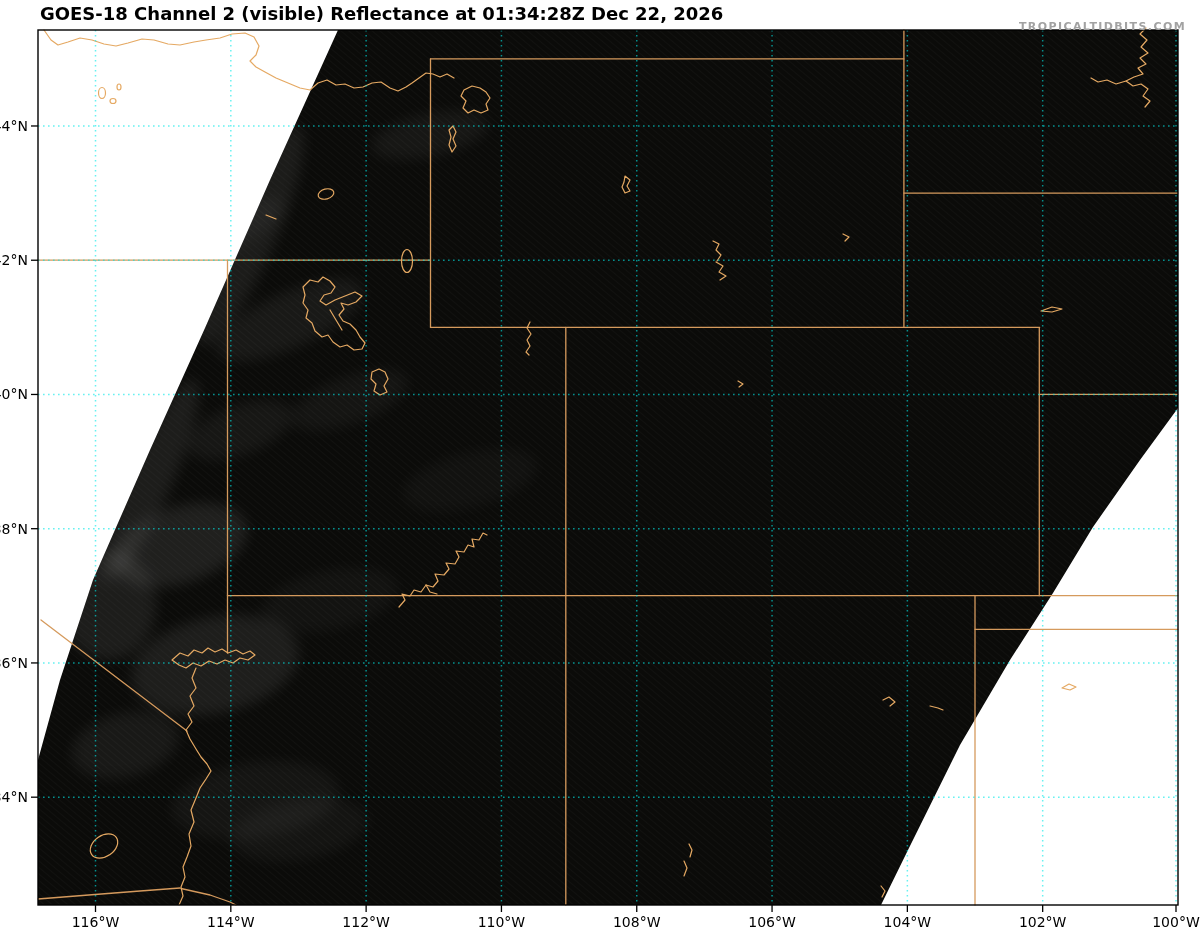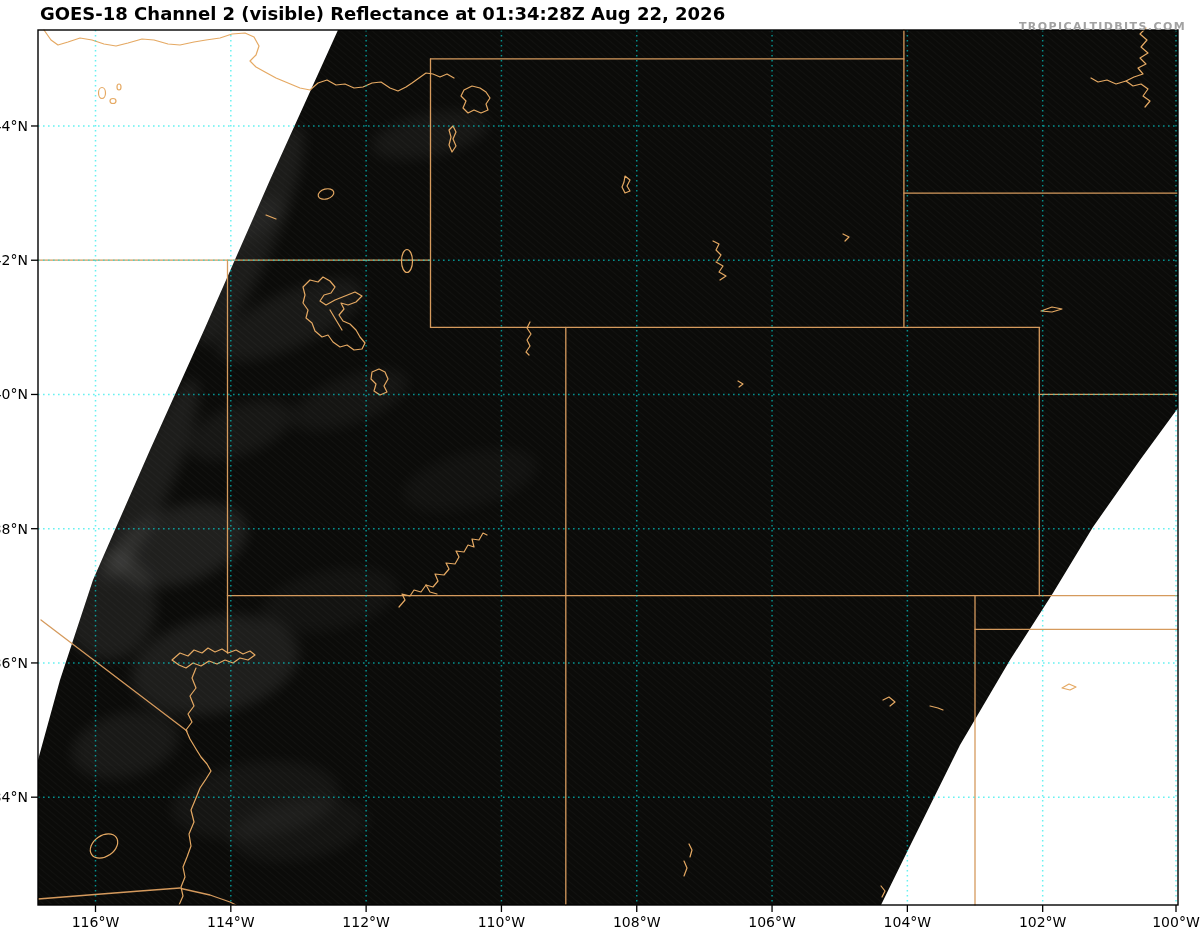--- a/index.html
+++ b/index.html
@@ -174,15 +174,15 @@
         <text x="366.1267499999996" y="927" text-anchor="middle" class="ticklabel">112°W</text>
         <text x="501.4367499999996" y="927" text-anchor="middle" class="ticklabel">110°W</text>
         <text x="636.7467499999997" y="927" text-anchor="middle" class="ticklabel">108°W</text>
         <text x="772.0567499999996" y="927" text-anchor="middle" class="ticklabel">106°W</text>
         <text x="907.3667499999997" y="927" text-anchor="middle" class="ticklabel">104°W</text>
         <text x="1042.6767499999996" y="927" text-anchor="middle" class="ticklabel">102°W</text>
         <text x="1176" y="927" text-anchor="middle" class="ticklabel">100°W</text>
       </g>
   </svg>
 
-  <div class="plot-title">GOES-18 Channel 2 (visible) Reflectance at 01:34:28Z Aug 22, 2026</div>
+  <div class="plot-title">GOES-18 Channel 2 (visible) Reflectance at 01:34:28Z Dec 22, 2026</div>
   <div class="watermark">TROPICALTIDBITS.COM</div>
 </div>
 
 </body></html>

